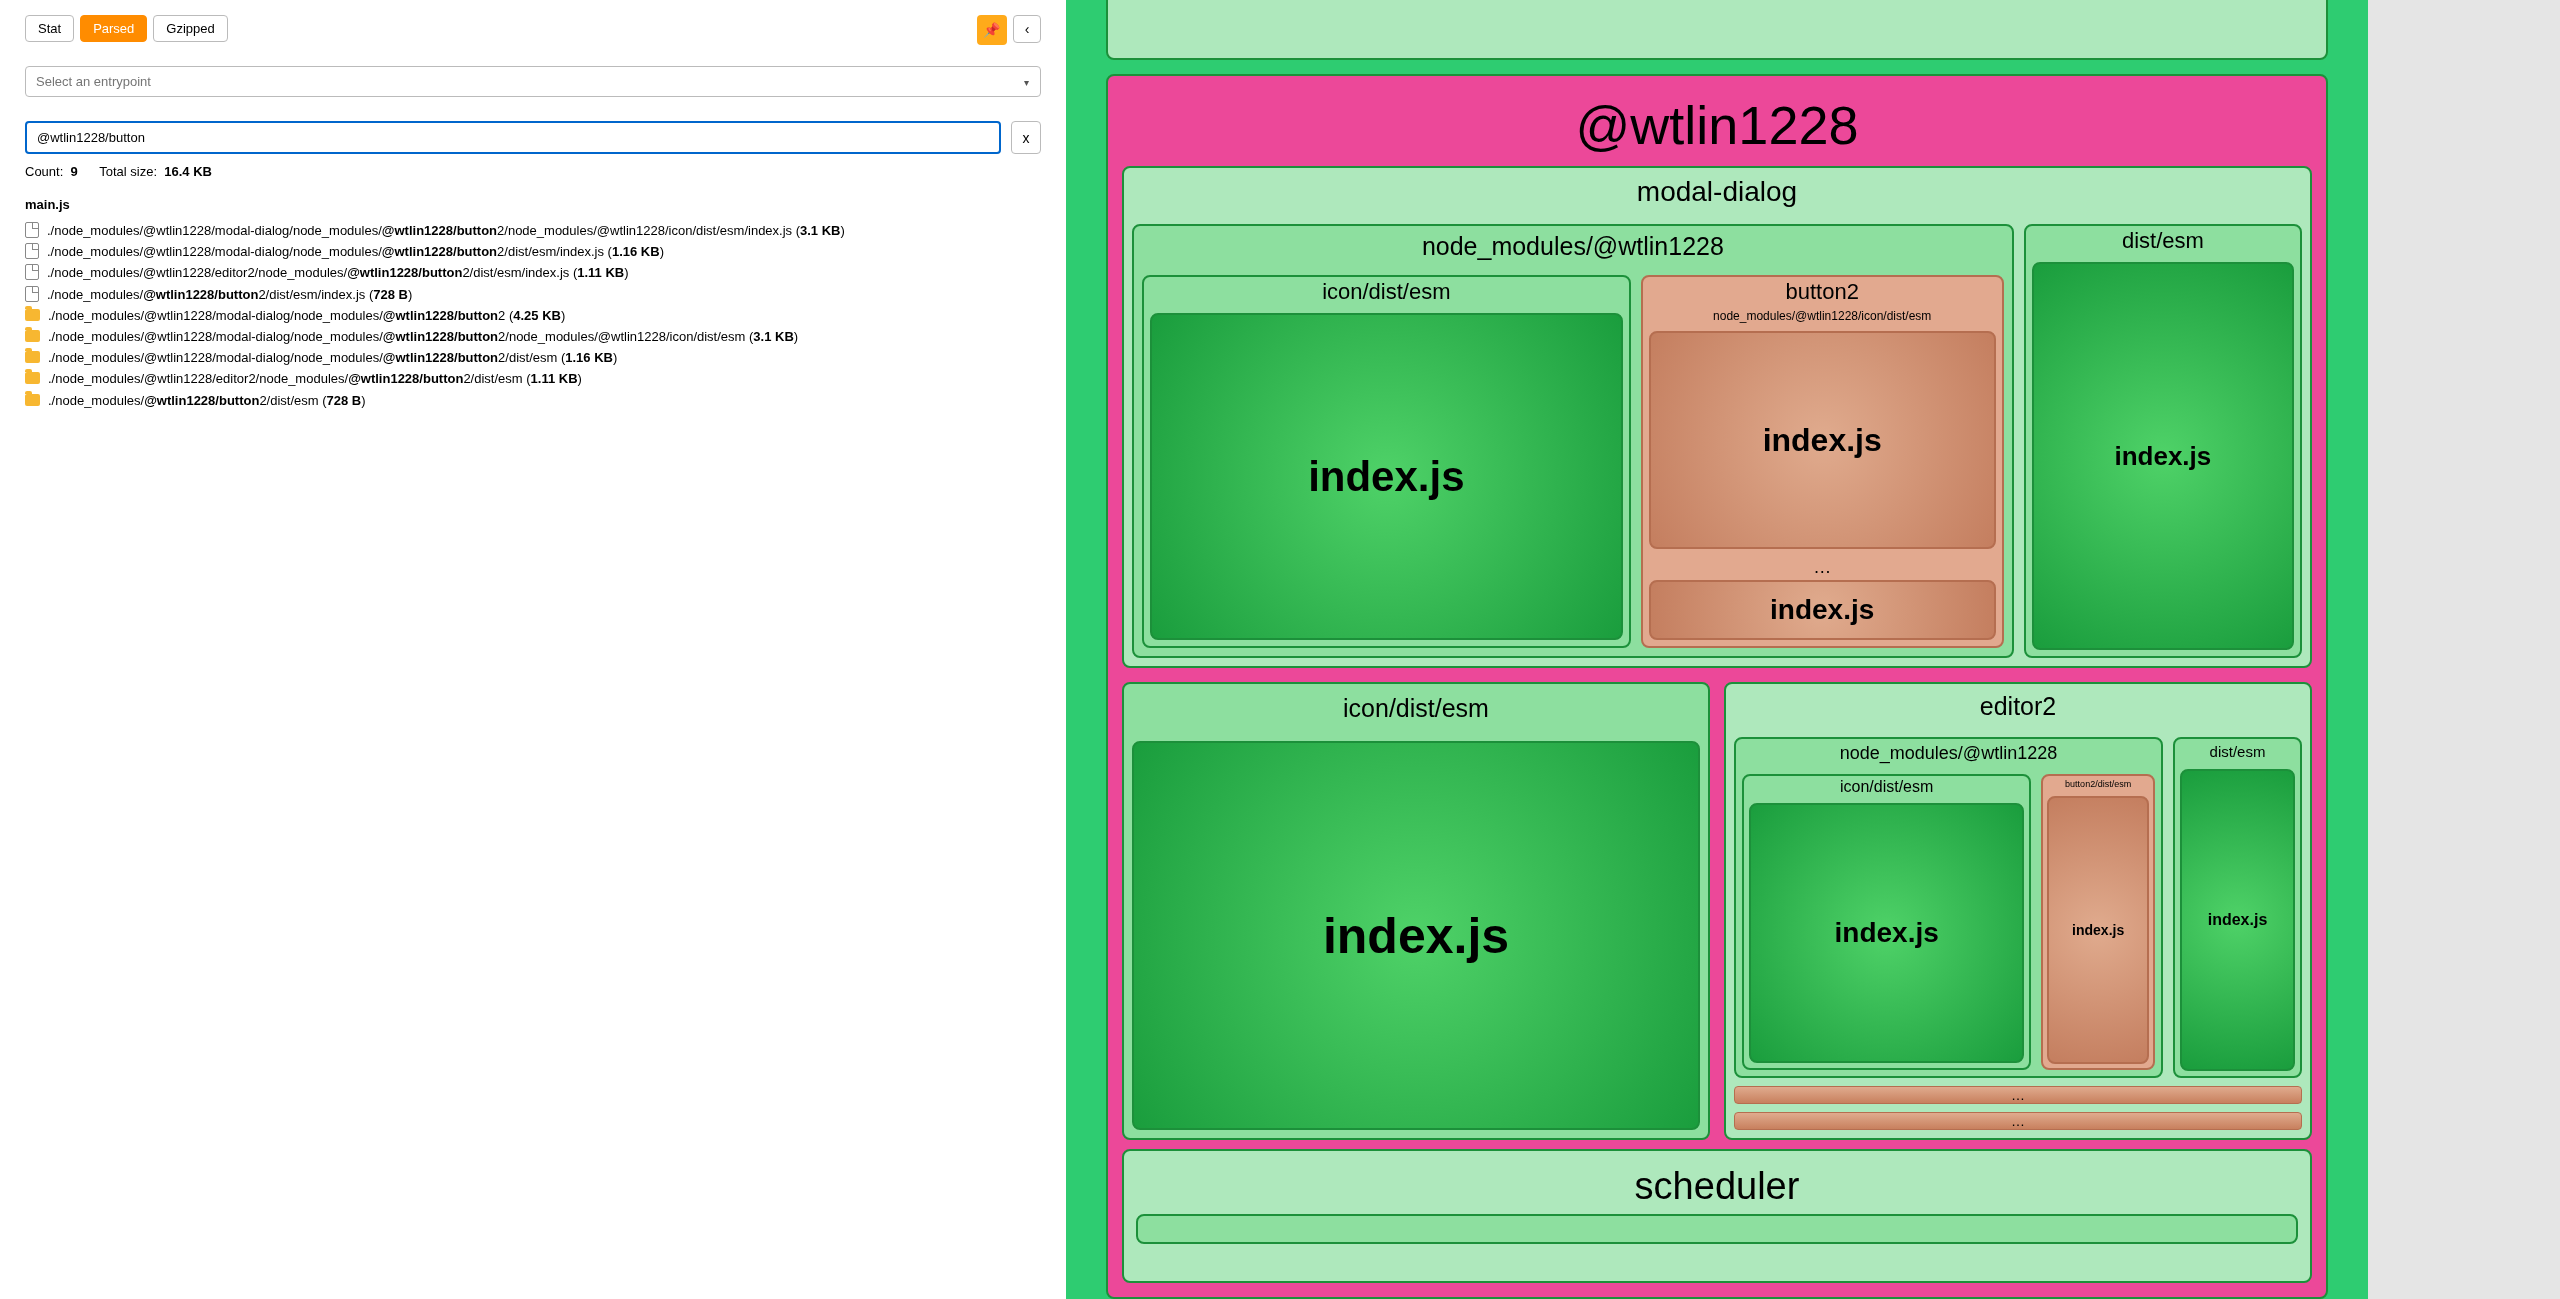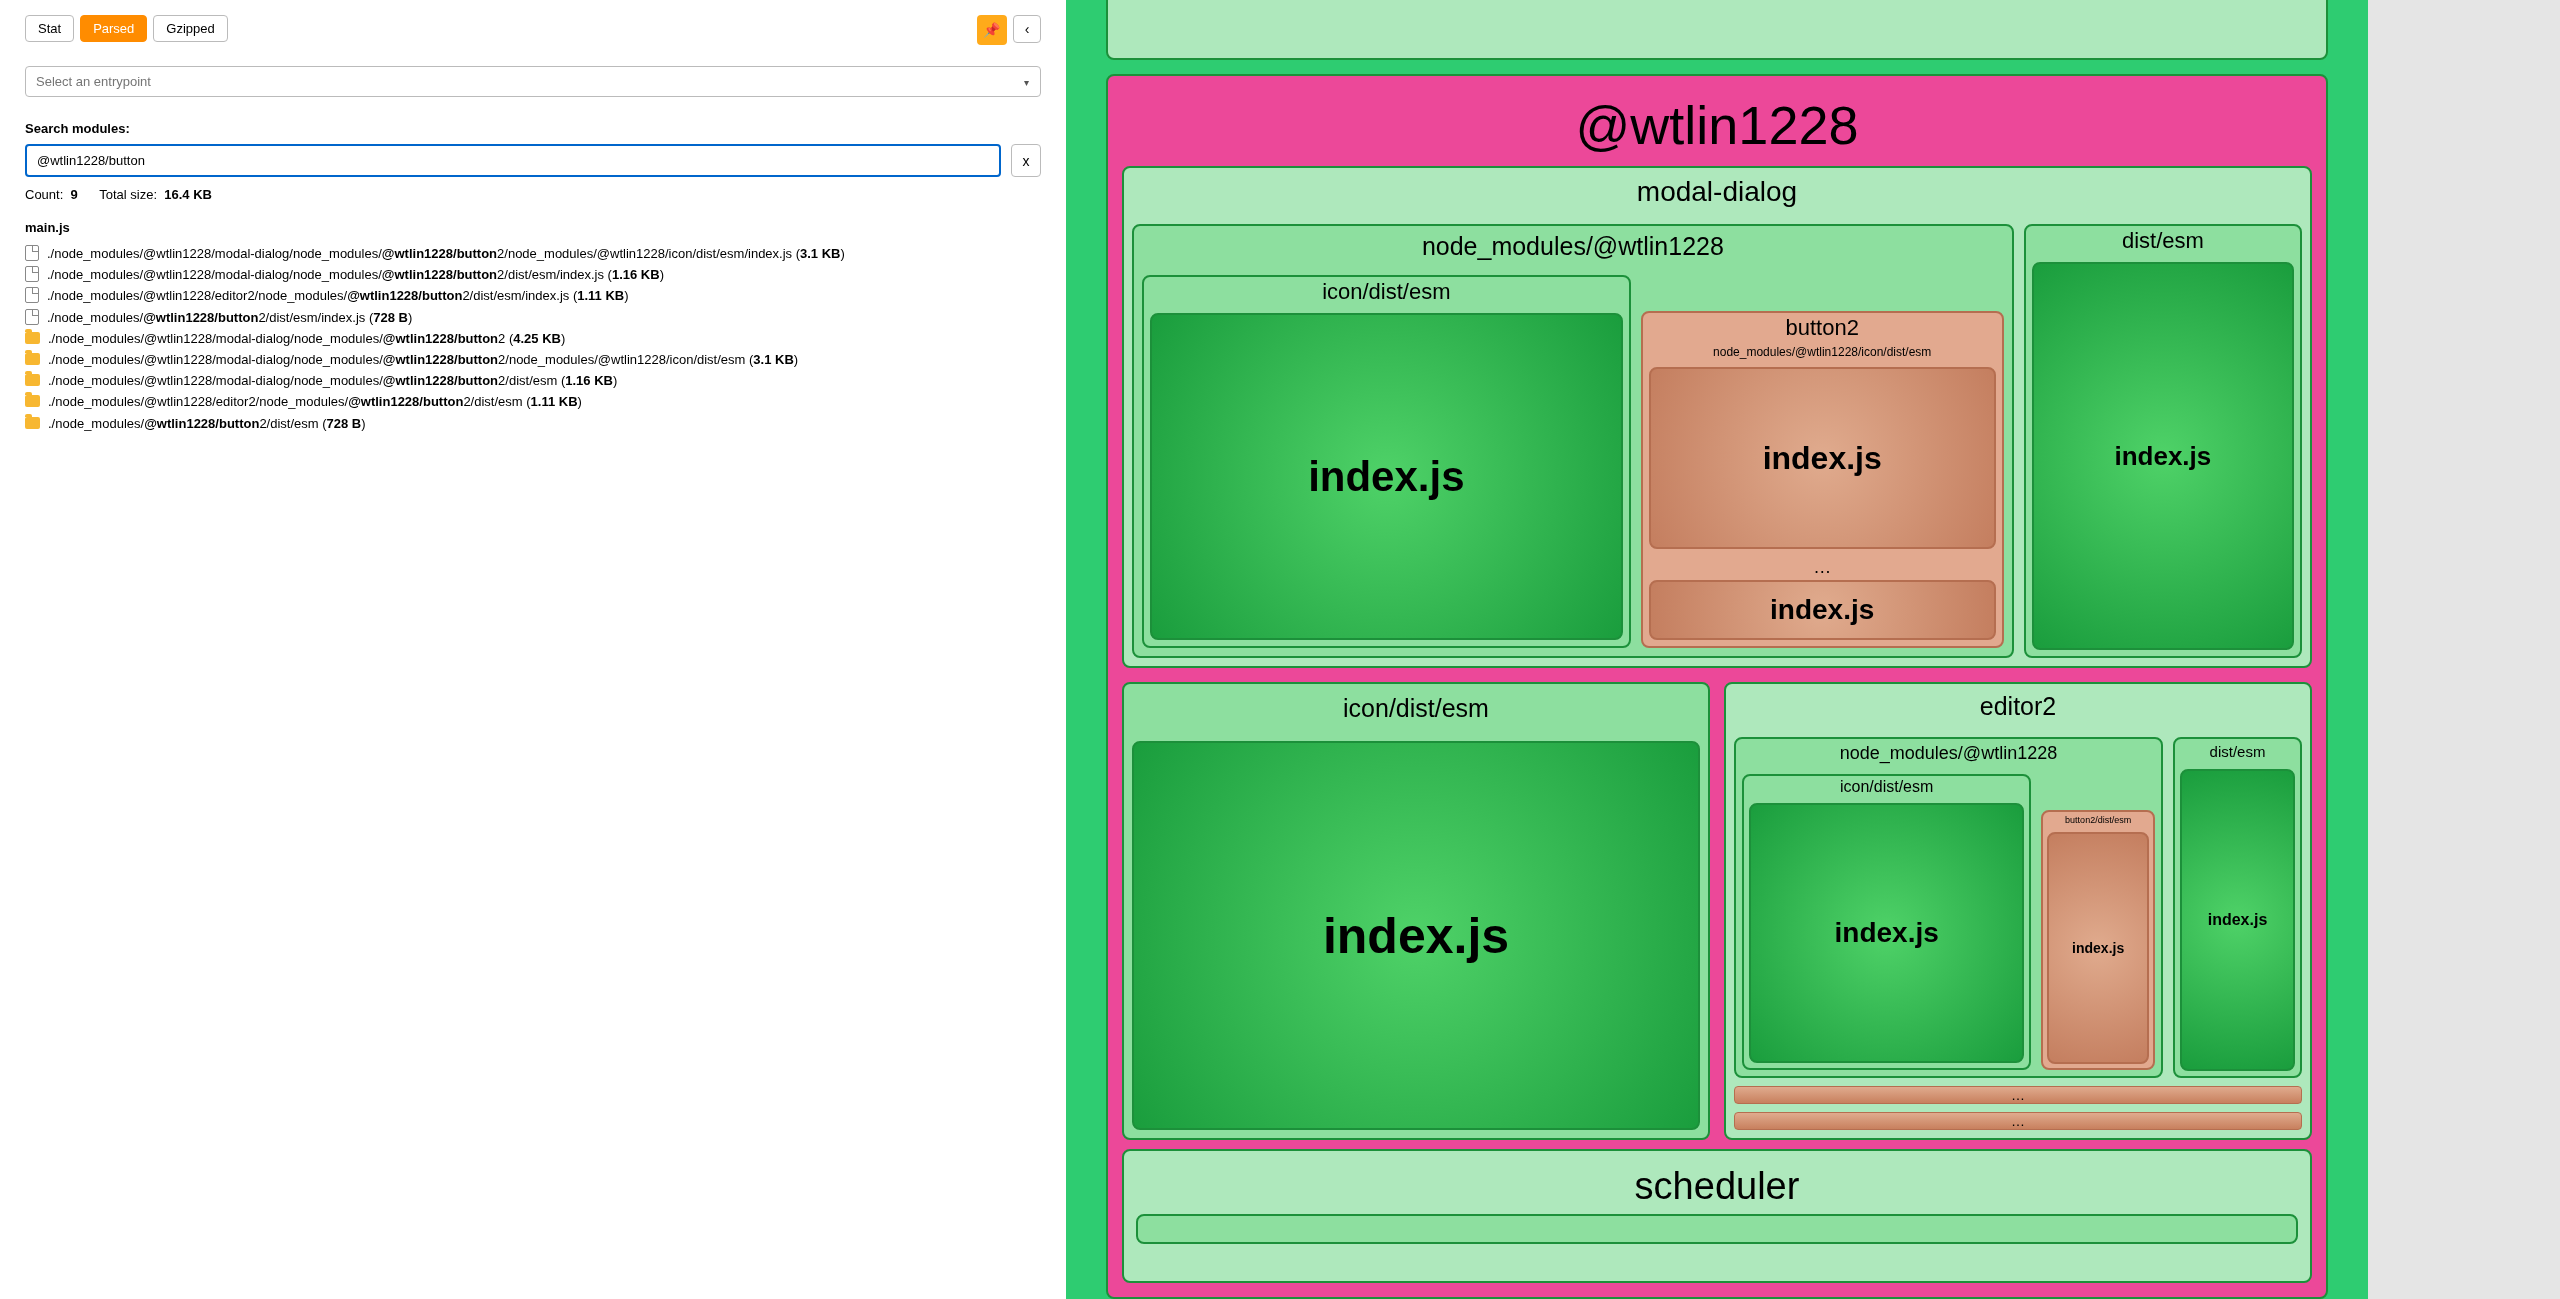--- a/index.html
+++ b/index.html
@@ -31,21 +31,21 @@
 .result-item .highlight { font-weight: bold; }
 .result-item .size { font-weight: bold; }
 
 .main-area { flex: 1; background: #e5e5e5; display: flex; }
 .treemap-canvas { width: 1302px; flex-shrink: 0; background: #2ecc71; padding: 0 40px; overflow: hidden; display: flex; flex-direction: column; }
 .tm-box { border: 2px solid #1c903a; border-radius: 8px; text-align: center; display: flex; flex-direction: column; overflow: hidden; }
 .tm-green-ol { background: #ec4899; }
 .tm-green-l { background: #aee8bc; }
 .tm-green-m { background: #8ddf9f; }
 .tm-cell { background: radial-gradient(circle, #4fd268 0%, #1a9d3d 100%); }
-.tm-red-l { background: #e2a98f; border-color: #b56e50; margin-top: 36px; }
+.tm-red-l { background: #e2a98f; border-color: #b56e50; }
 .tm-red-cell { background: radial-gradient(circle, #e0ab8e 0%, #c47e5f 100%); border-color: #b56e50; }
 .tm-red-strip { background: linear-gradient(#e0ab8e, #c8805e); border: 1px solid #b56e50; border-radius: 4px; }
 .tm-label { padding: 2px 0; font-size: 24px; color: #000; font-weight: 300; flex-shrink: 0; }
 .tm-sub { font-size: 20px; }
 .tm-tiny { font-size: 12px; }
 .tm-body { flex: 1; display: flex; gap: 10px; padding: 8px; min-height: 0; }
 .tm-col { display: flex; flex-direction: column; gap: 10px; min-height: 0; }
 .big-index { font-size: 42px; font-weight: bold; display: flex; align-items: center; justify-content: center; flex: 1; }
 .med-index { font-size: 30px; font-weight: bold; display: flex; align-items: center; justify-content: center; flex: 1; }
 .sm-index { font-size: 20px; font-weight: bold; display: flex; align-items: center; justify-content: center; flex: 1; }
@@ -77,21 +77,20 @@
     <button class="size-btn">Stat</button>
     <button class="size-btn active">Parsed</button>
     <button class="size-btn">Gzipped</button>
   </div>
 
   <div class="select-wrapper">
     <input class="entrypoint-select" readonly="" placeholder="Select an entrypoint" style="">
     <span class="select-chevron">▾</span>
   </div>
 
-  <div class="filter-label">Search modules:</div>
   <div class="search-row">
     <input class="search-input" value="@wtlin1228/button" style="">
     <button class="clear-btn">x</button>
   </div>
 
   <div class="stats-row">
     <span>Count:</span>
     &nbsp;<span class="val">9</span>
     &nbsp;&nbsp;&nbsp;&nbsp;
     <span>Total size:</span>

